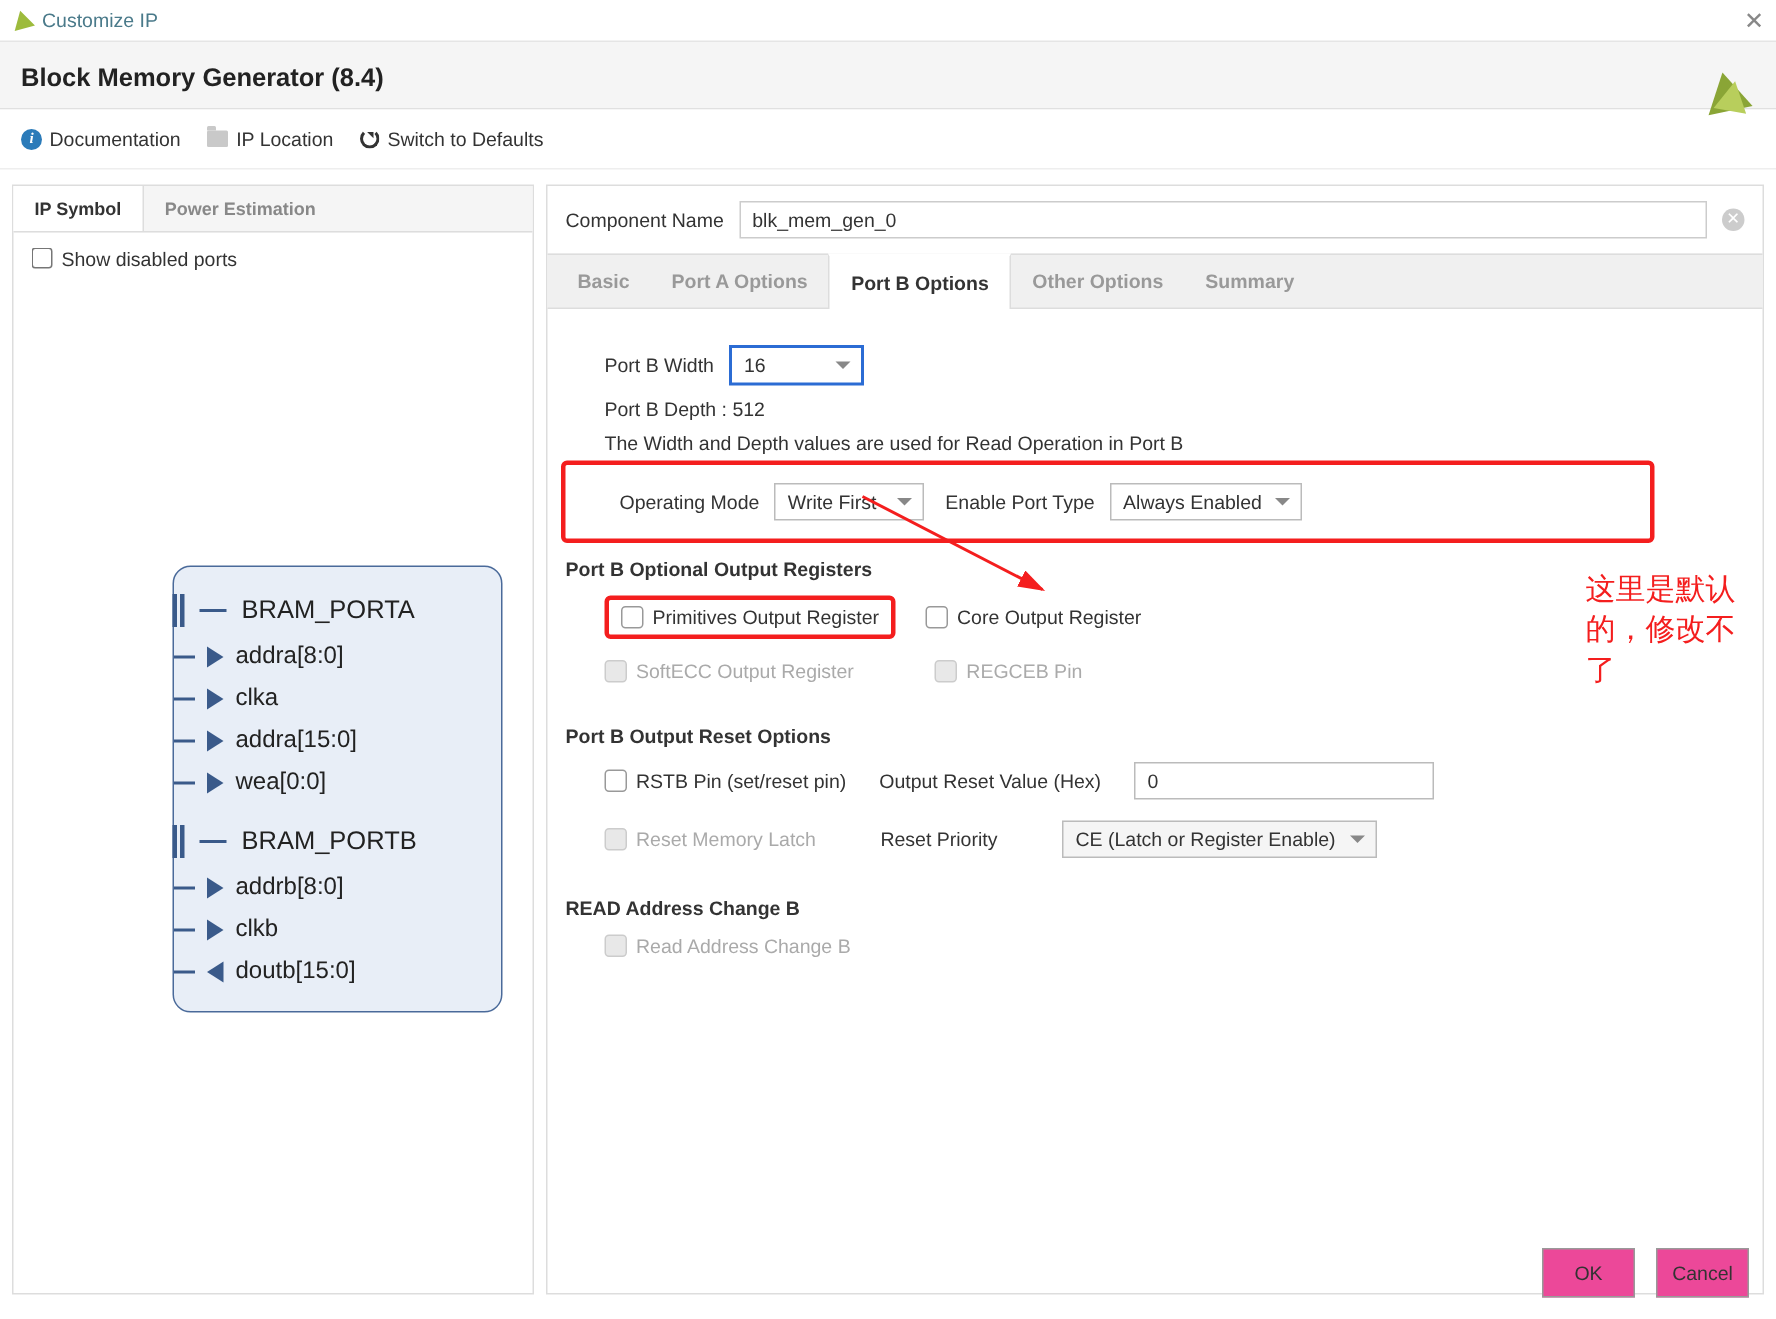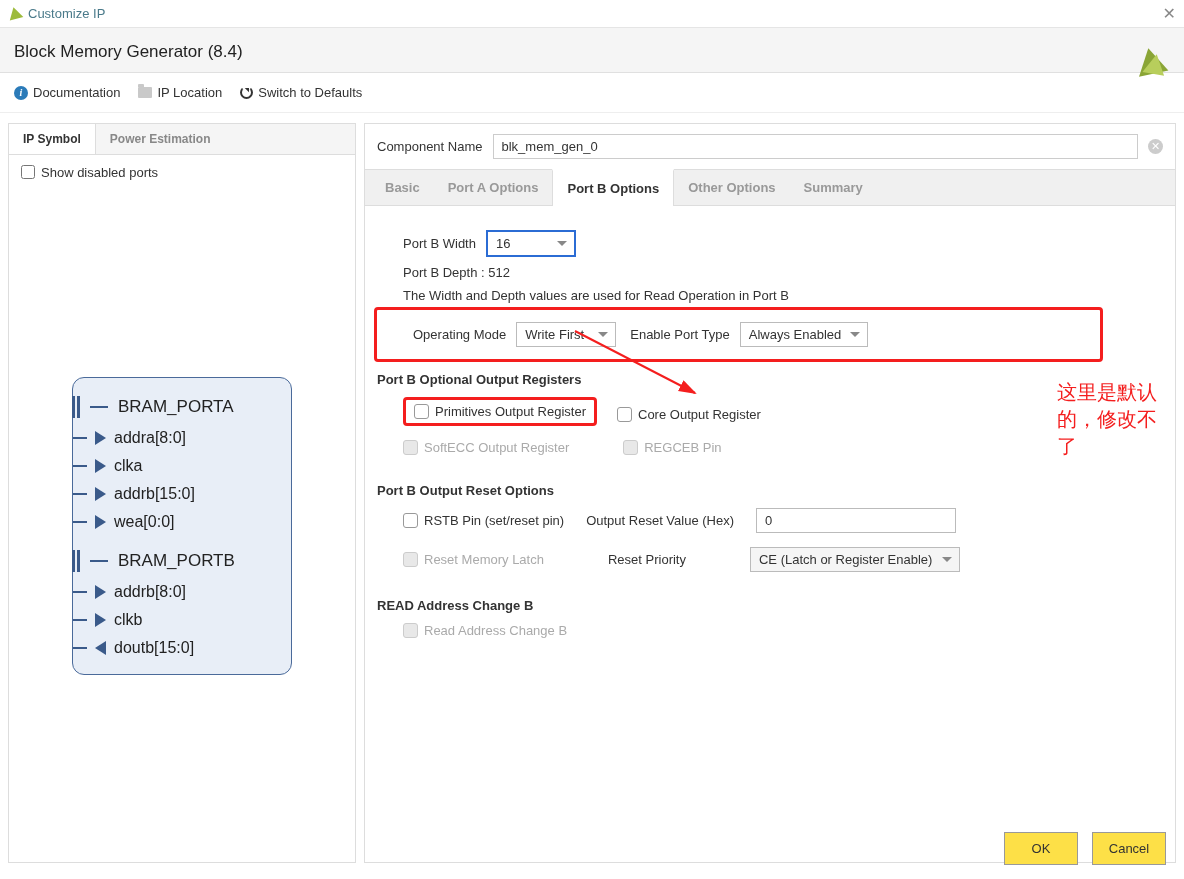--- a/index.html
+++ b/index.html
@@ -3,39 +3,39 @@
 <meta charset="utf-8">
 <style>
 *{box-sizing:border-box;margin:0;padding:0;font-family:"Segoe UI",Arial,sans-serif;font-size:13px;color:#333}
 body{background:#fff;width:1184px;height:879px;position:relative;overflow:hidden}
 .titlebar{display:flex;align-items:center;padding:4px 8px;height:28px;border-bottom:1px solid #e5e5e5}
 .titlebar .logo{width:14px;height:14px;margin-right:6px;position:relative}
 .titlebar .logo::before{content:"";position:absolute;border-left:7px solid transparent;border-right:7px solid transparent;border-bottom:12px solid #9dbb3c;transform:rotate(-15deg)}
 .titlebar .title{color:#4a7a8a;font-size:13px}
 .titlebar .close{margin-left:auto;color:#888;font-size:16px;cursor:pointer}
 .header{background:#f5f5f5;padding:14px 14px 10px;border-bottom:1px solid #e0e0e0}
-.header h1{font-size:17px;font-weight:normal;color:#222}
+.header h1{font-size:17px;font-weight:bold;color:#222}
 .toolbar{display:flex;align-items:center;gap:18px;padding:12px 14px;background:#fff;border-bottom:1px solid #eee}
 .tool{display:flex;align-items:center;gap:5px;color:#333;cursor:pointer}
 .info-ico{width:14px;height:14px;border-radius:50%;background:#2b7bb9;color:#fff;font-size:10px;font-weight:bold;text-align:center;line-height:14px;font-style:italic;font-family:Georgia}
 .folder-ico{width:14px;height:11px;background:#c9c9c9;border-radius:1px;position:relative}
 .folder-ico::before{content:"";position:absolute;top:-3px;left:0;width:6px;height:3px;background:#c9c9c9;border-radius:1px 1px 0 0}
 .refresh-ico{width:13px;height:13px;border:2px solid #333;border-radius:50%;border-top-color:transparent;position:relative}
 .refresh-ico::after{content:"";position:absolute;top:-3px;right:-1px;border:3px solid transparent;border-bottom-color:#333;transform:rotate(45deg)}
 .big-logo{position:absolute;top:48px;right:18px;width:30px;height:30px}
 .big-logo::before{content:"";position:absolute;width:0;height:0;border-left:15px solid transparent;border-right:15px solid transparent;border-bottom:26px solid #8aa536;left:0;top:0;transform:rotate(-12deg)}
 .big-logo::after{content:"";position:absolute;width:0;height:0;border-left:11px solid transparent;border-right:11px solid transparent;border-bottom:20px solid #b8ce5c;left:8px;top:6px;transform:rotate(10deg)}
 .main{display:flex;padding:10px 8px;gap:8px;height:760px}
 .left-panel{width:348px;border:1px solid #ddd;background:#fff;display:flex;flex-direction:column}
 .left-tabs{display:flex;border-bottom:1px solid #ddd;background:#f5f5f5}
 .left-tab{padding:8px 14px;font-size:12px;font-weight:bold;color:#888;cursor:pointer}
 .left-tab.active{background:#fff;color:#333;border-right:1px solid #ddd}
 .show-disabled{display:flex;align-items:flex-start;gap:6px;padding:10px 12px}
 .show-disabled input{width:14px;height:14px}
-.symbol-area{flex:1;display:flex;align-items:center;justify-content:center;padding:20px}
+.symbol-area{flex:1;display:flex;align-items:center;justify-content:flex-end;padding:20px}
 .bram-block{border:1px solid #4a6a9a;border-radius:12px;background:#e8eef7;padding:12px 0;width:220px}
 .port-hdr{display:flex;align-items:center;gap:10px;padding:6px 0}
 .port-hdr .bars{display:flex;gap:2px;margin-left:-1px}
 .port-hdr .bars span{width:3px;height:22px;background:#3a5a8a}
 .port-hdr .line{flex:0 0 18px;height:2px;background:#3a5a8a}
 .port-hdr .name{font-size:17px;color:#222;font-weight:normal}
 .port-sig{display:flex;align-items:center;gap:8px;padding:5px 0 5px 18px}
 .port-sig .stub{width:14px;height:2px;background:#3a5a8a;margin-left:-18px}
 .port-sig .arrow{width:0;height:0;border-top:7px solid transparent;border-bottom:7px solid transparent;border-left:11px solid #3a5a8a}
 .port-sig .arrow.out{border-left:none;border-right:11px solid #3a5a8a}
@@ -53,30 +53,30 @@
 .indent{padding-left:26px}
 .row{display:flex;align-items:center;gap:10px;margin:8px 0}
 .row label{font-size:13px}
 .select{border:1px solid #bbb;padding:4px 24px 4px 8px;background:#fff;position:relative;min-width:80px;display:inline-flex;align-items:center;cursor:pointer}
 .select .chev{position:absolute;right:7px;width:0;height:0;border-left:5px solid transparent;border-right:5px solid transparent;border-top:5px solid #888}
 .select.blue{border:2px solid #2b6cd4;min-width:90px}
 .select.disabled{color:#999;background:#f5f5f5}
 .txt{color:#333;font-size:13px}
 .highlight-box{border:3px solid #f41e1e;border-radius:4px;padding:8px 36px;margin-left:-3px;margin-right:60px}
 .highlight-box.sm{display:inline-block;padding:4px 8px;margin:0}
-.chk-row{display:flex;align-items:flex-end;gap:6px;margin:8px 26px 8px 0}
+.chk-row{display:flex;align-items:center;gap:6px;margin:8px 26px 8px 0}
 .chk{width:15px;height:15px;border:1px solid #999;border-radius:3px;background:#fff;flex-shrink:0}
 .chk.disabled{background:#e8e8e8;border-color:#ccc}
 .chk-lbl{font-size:13px}
 .chk-lbl.disabled{color:#aaa}
 .input-txt{border:1px solid #bbb;padding:4px 8px;width:200px;background:#fff}
 .annotation{position:absolute;color:#f41e1e;font-size:20px;left:692px;top:173px;font-family:Liberation Sans, sans-serif}
 .arrow-svg{position:absolute;left:205px;top:115px;pointer-events:none}
 .footer{position:absolute;bottom:14px;right:18px;display:flex;gap:14px}
-.btn{border:1px solid #999;background:#fde047;padding:8px 0;width:74px;text-align:center;cursor:pointer;font-size:13px}
+.btn{border:1px solid #999;background:#ec4899;padding:8px 0;width:62px;text-align:center;cursor:pointer;font-size:13px}
 </style>
 </head>
 <body>
 
 <div class="titlebar">
   <span class="logo"></span>
   <span class="title">Customize IP</span>
   <span class="close">✕</span>
 </div>
 
@@ -126,21 +126,21 @@
             <span class="sname">addra[8:0]</span>
           </div>
         <div class="port-sig">
             <span class="stub"></span>
             <span class="arrow"></span>
             <span class="sname">clka</span>
           </div>
         <div class="port-sig">
             <span class="stub"></span>
             <span class="arrow"></span>
-            <span class="sname">addrb[15:0]</span>
+            <span class="sname">addra[15:0]</span>
           </div>
         <div class="port-sig">
             <span class="stub"></span>
             <span class="arrow"></span>
             <span class="sname">wea[0:0]</span>
           </div>
         <div class="port-hdr" style="margin-top:8px">
             <span class="bars">
               <span></span>
               <span></span>
@@ -239,21 +239,21 @@
       <div class="sect-title" style="margin-top:20px">Port B Output Reset Options</div>
       <div class="indent">
         <div class="row" style="gap:22px">
           <div class="chk-row" style="margin:0">
             <span class="chk"></span>
             <span class="chk-lbl">RSTB Pin (set/reset pin)</span>
           </div>
           <label>Output Reset Value (Hex)</label>
           <input class="input-txt" value="0" style="">
         </div>
-        <div class="row" style="gap:64px;margin-top:14px">
+        <div class="row" style="gap:43px;margin-top:14px">
           <div class="chk-row" style="margin:0">
             <span class="chk disabled"></span>
             <span class="chk-lbl disabled">Reset Memory Latch</span>
           </div>
           <label>Reset Priority</label>
           <div class="select disabled" style="min-width:210px">
               <span>CE (Latch or Register Enable)</span>
               <span class="chev"></span>
             </div>
         </div>

